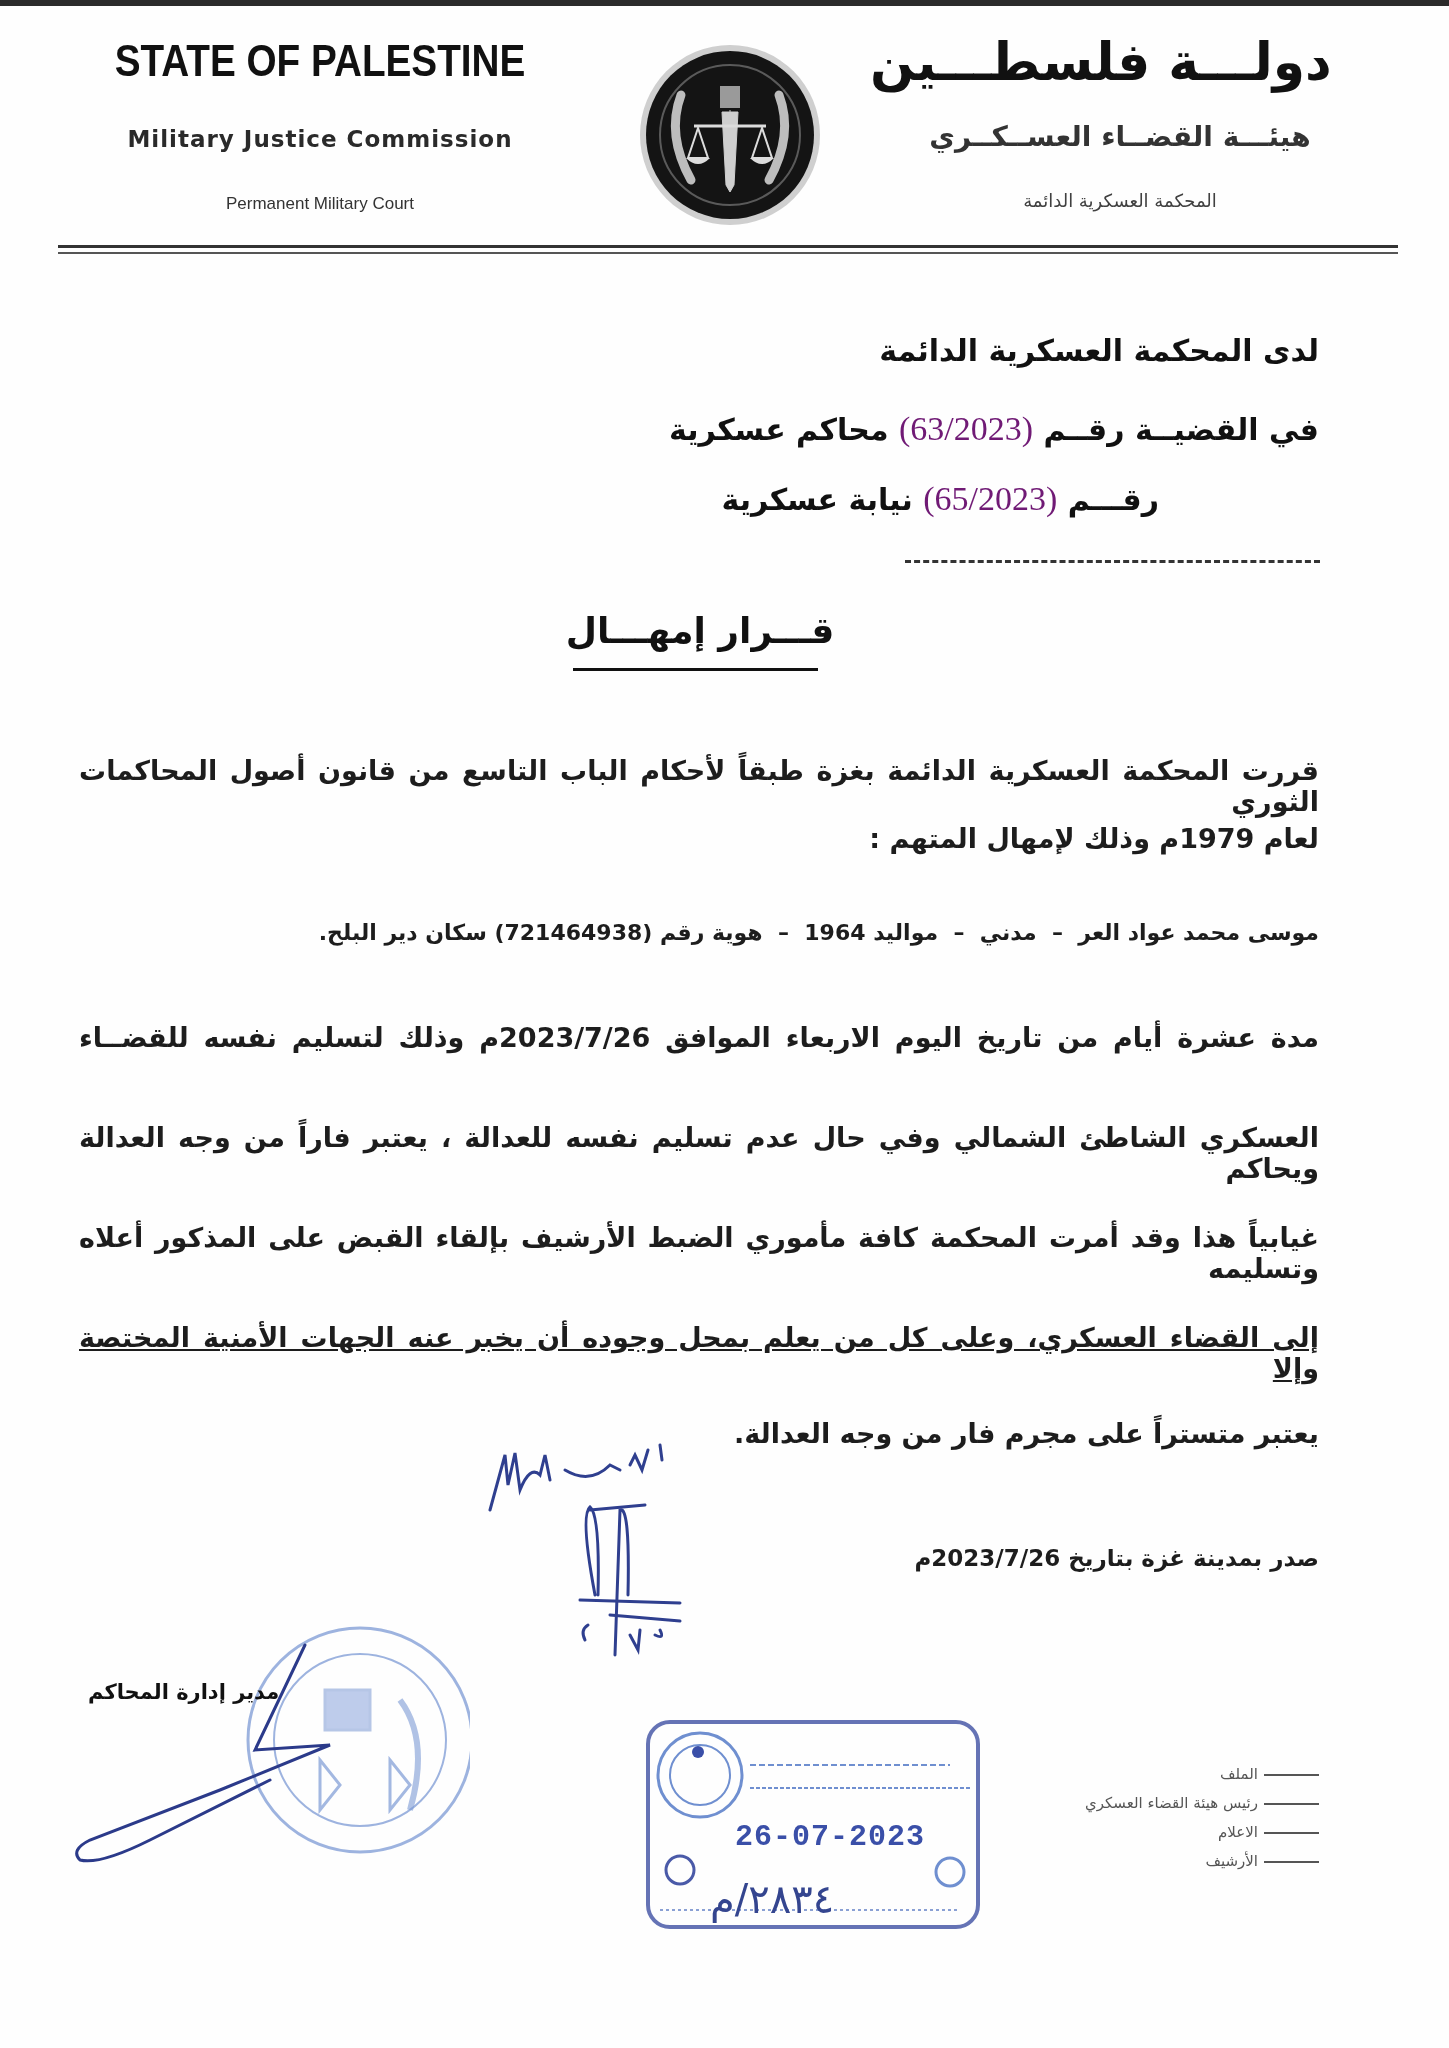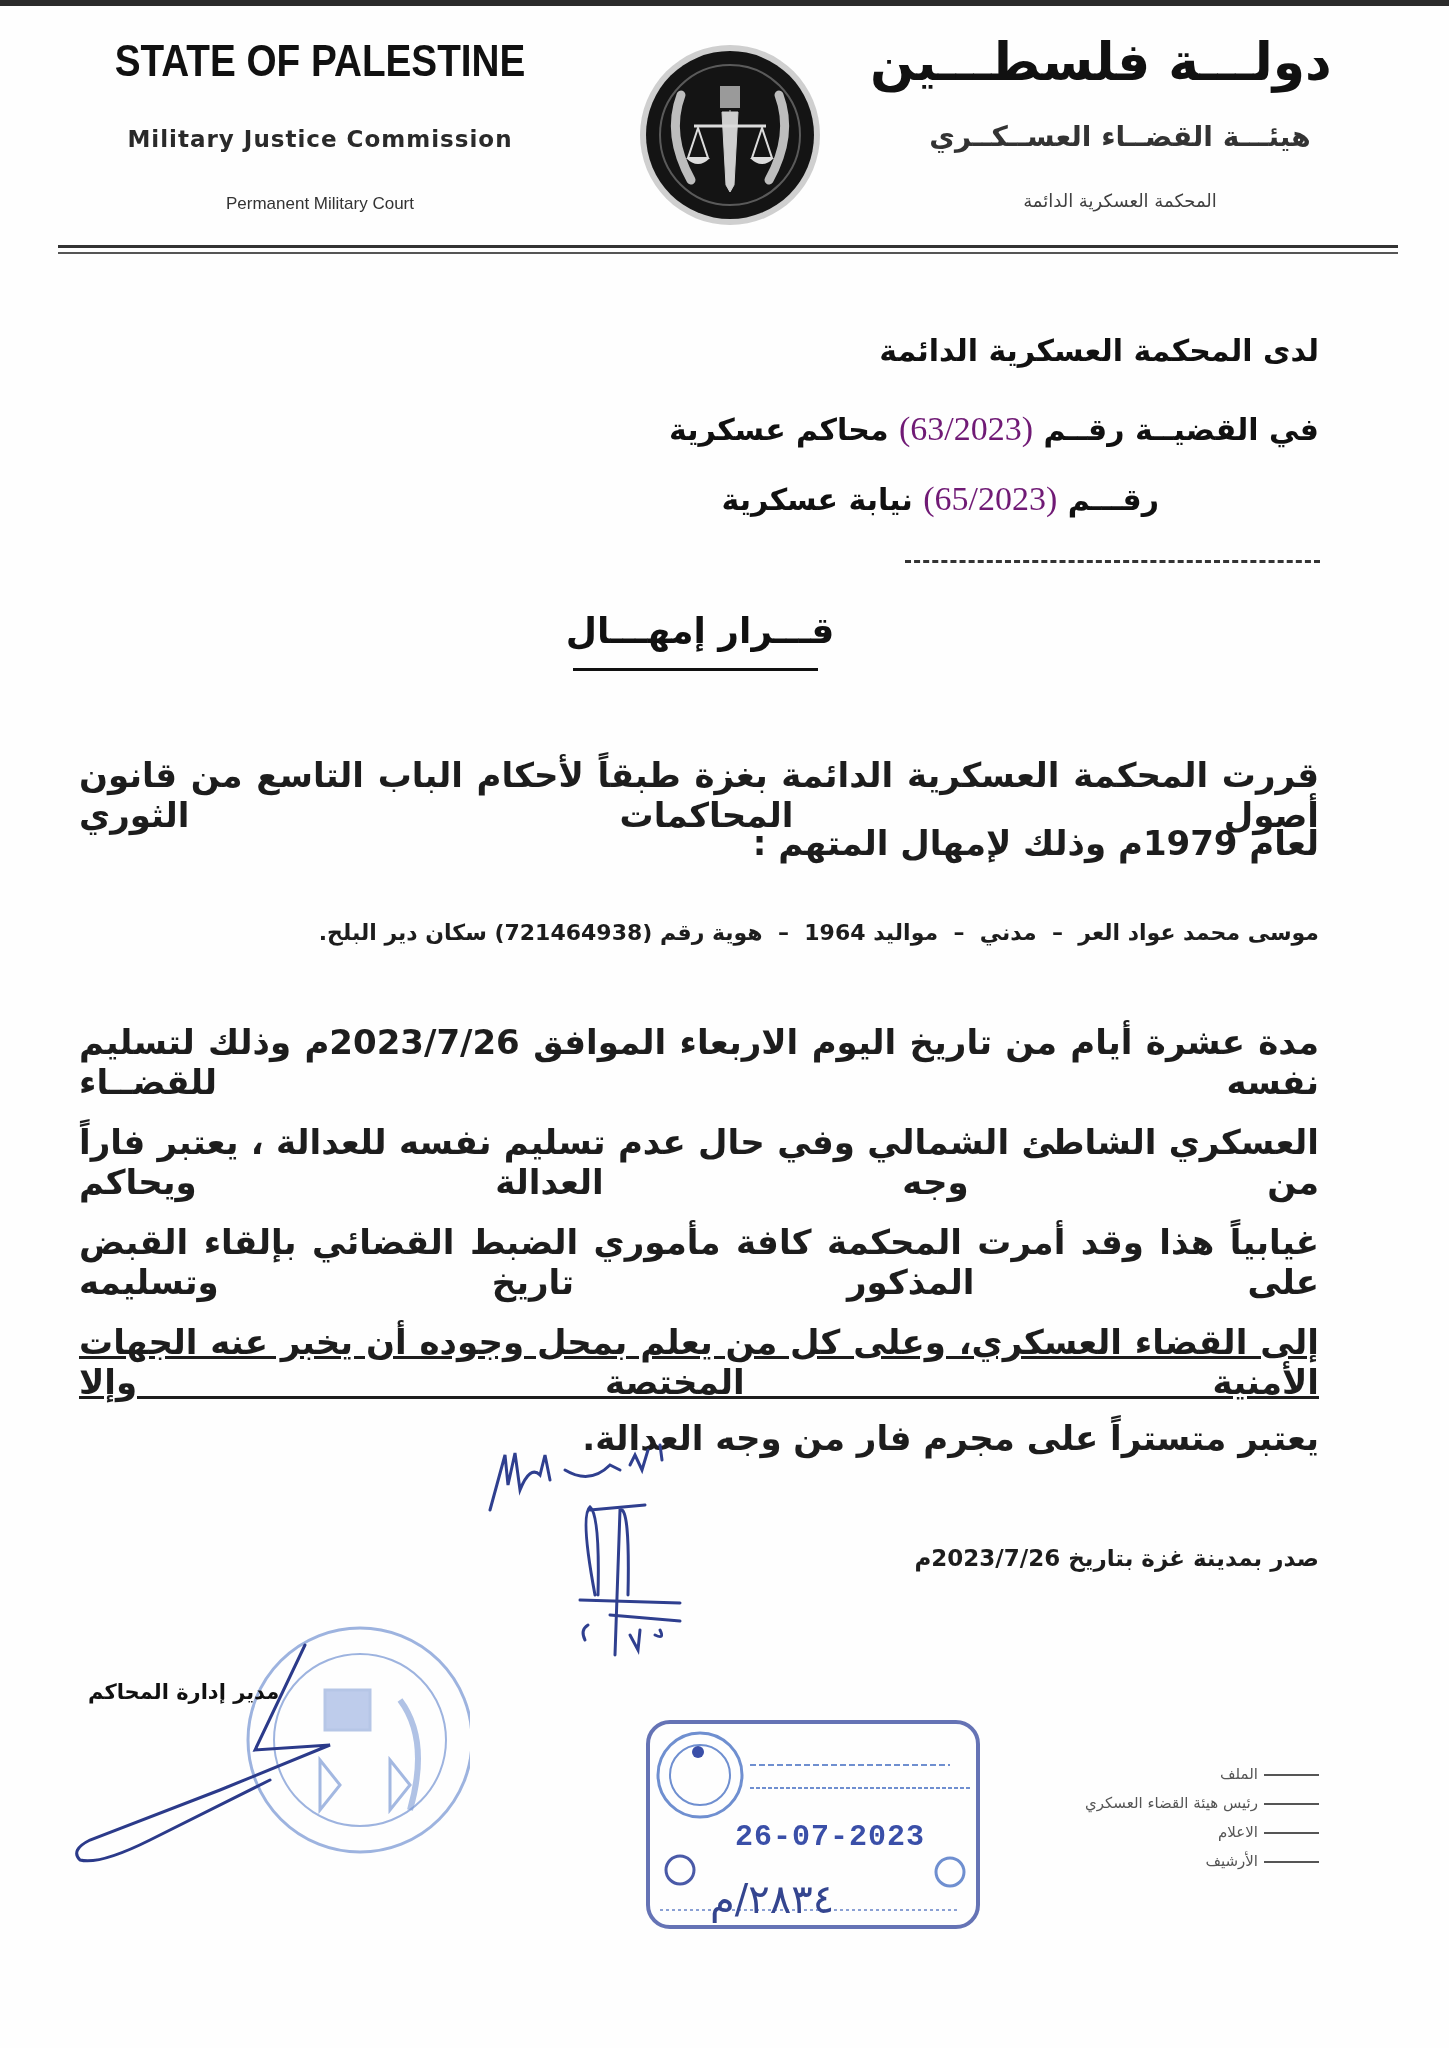--- a/index.html
+++ b/index.html
@@ -33,21 +33,21 @@
   .case1 { top: 333px; }
   .case2 { top: 410px; }
   .case3 { top: 480px; right: 290px; }
   .case num { font-family: "Liberation Serif", serif; font-weight: normal; font-size: 34px; color: #701a75; }
   .dashes { left: 905px; top: 560px; width: 415px; border-top: 3px dashed #333; }
 
   .decision-title { left: 560px; top: 610px; width: 280px; text-align: center; font-weight: bold; font-size: 36px; color: #111; }
   .decision-underline { left: 573px; top: 668px; width: 245px; height: 3px; background: #111; }
 
   
-  .para { right: 130px; font-size: 34px; font-weight: bold; color: #1d1d1d; text-align: justify; text-align-last: justify; }
+  .para { right: 130px; font-size: 27px; font-weight: bold; color: #1d1d1d; text-align: justify; text-align-last: justify; }
   .p1 { top: 755px; width: 1240px; }
   .p1b { top: 823px; width: 1240px; text-align-last: right; }
   .accused { top: 920px; width: 1020px; font-size: 22px; text-align-last: right; }
   .l1 { top: 1022px; width: 1240px; }
   .l2 { top: 1122px; width: 1240px; }
   .l3 { top: 1222px; width: 1240px; }
   .l4 { top: 1322px; width: 1240px; text-decoration: underline; }
   .l5 { top: 1418px; width: 900px; text-align-last: right; }
   .issued { top: 1545px; right: 130px; font-size: 23px; font-weight: bold; color: #1d1d1d; }
 
@@ -121,21 +121,21 @@
   &nbsp;–&nbsp;
   <span>مواليد 1964</span>
   &nbsp;–&nbsp;
   <span>هوية رقم</span>
   (<span>721464938</span>)
   <span>سكان دير البلح.</span>
 </div>
 
 <div class="abs ar para l1">مدة عشرة أيام من تاريخ اليوم الاربعاء الموافق 2023/7/26م وذلك لتسليم نفسه للقضــاء</div>
 <div class="abs ar para l2">العسكري الشاطئ الشمالي وفي حال عدم تسليم نفسه للعدالة ، يعتبر فاراً من وجه العدالة ويحاكم</div>
-<div class="abs ar para l3">غيابياً هذا وقد أمرت المحكمة كافة مأموري الضبط القضائي بإلقاء القبض على المذكور تاريخ وتسليمه</div>
+<div class="abs ar para l3">غيابياً هذا وقد أمرت المحكمة كافة مأموري الضبط الأرشيف بإلقاء القبض على المذكور أعلاه وتسليمه</div>
 <div class="abs ar para l4">إلى القضاء العسكري، وعلى كل من يعلم بمحل وجوده أن يخبر عنه الجهات الأمنية المختصة وإلا</div>
 <div class="abs ar para l5">يعتبر متستراً على مجرم فار من وجه العدالة.</div>
 
 <div class="abs ar issued">صدر بمدينة غزة بتاريخ 2023/7/26م</div>
 
 <div class="abs sig">
   <svg width="260" height="240" viewBox="0 0 260 240">
     <g fill="none" stroke="#2f3f8f" stroke-width="3" stroke-linecap="round">
       <path d="M20 85 L35 30 L38 60 L45 28 L50 65 Q60 40 70 50 L75 30 L80 55"></path>
       <path d="M95 45 Q120 60 140 40 L150 45"></path>

